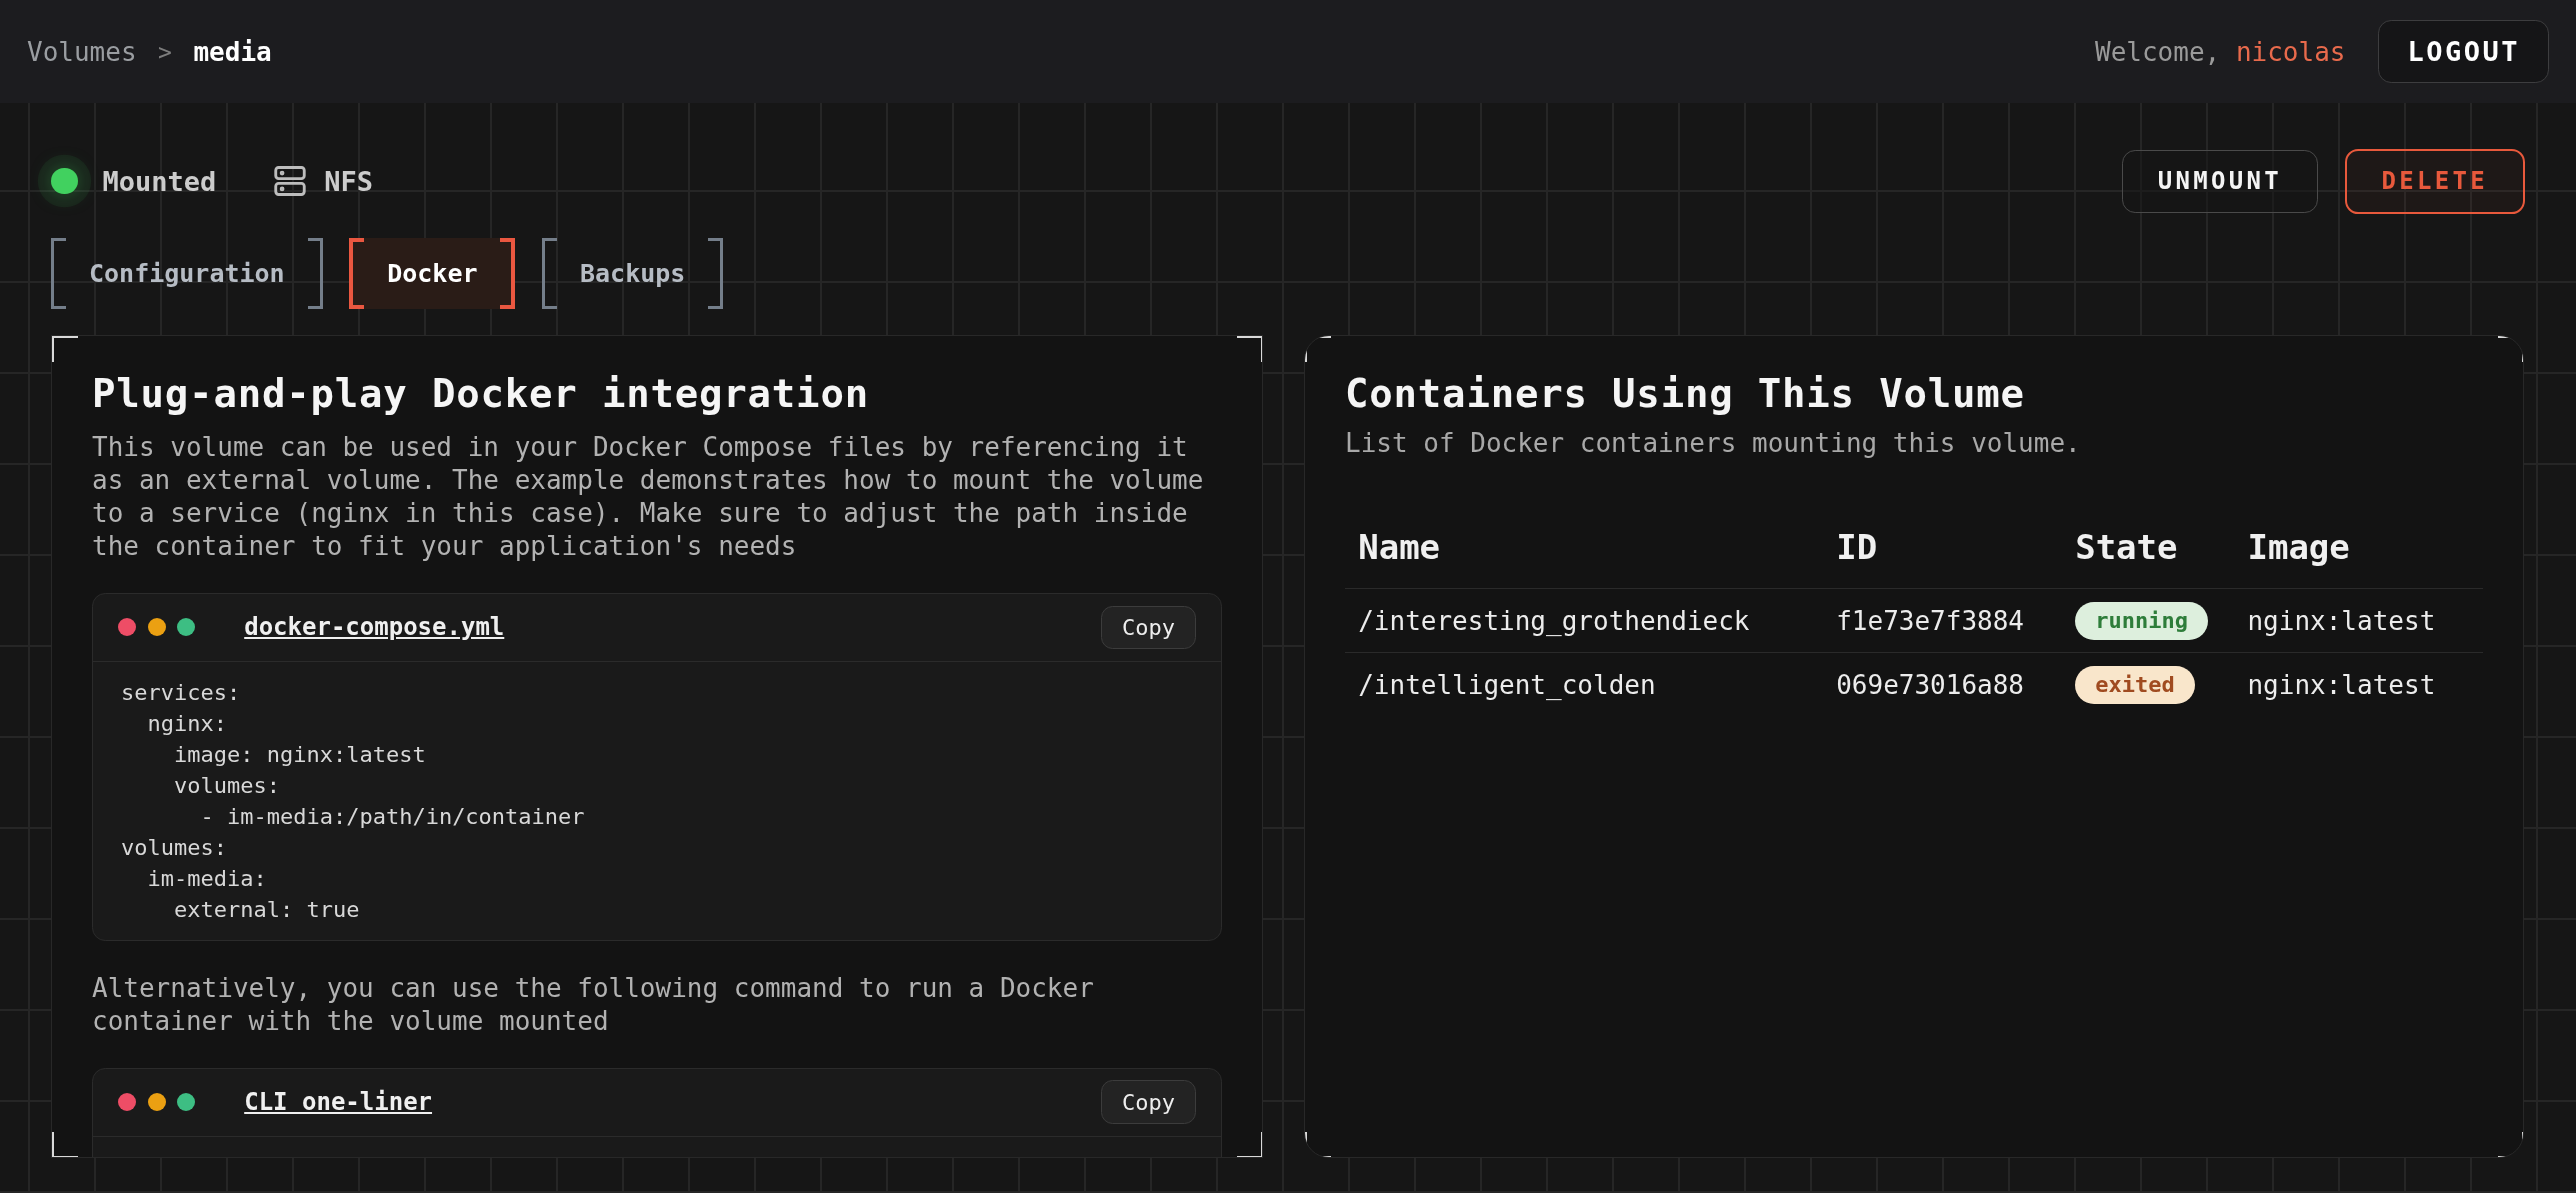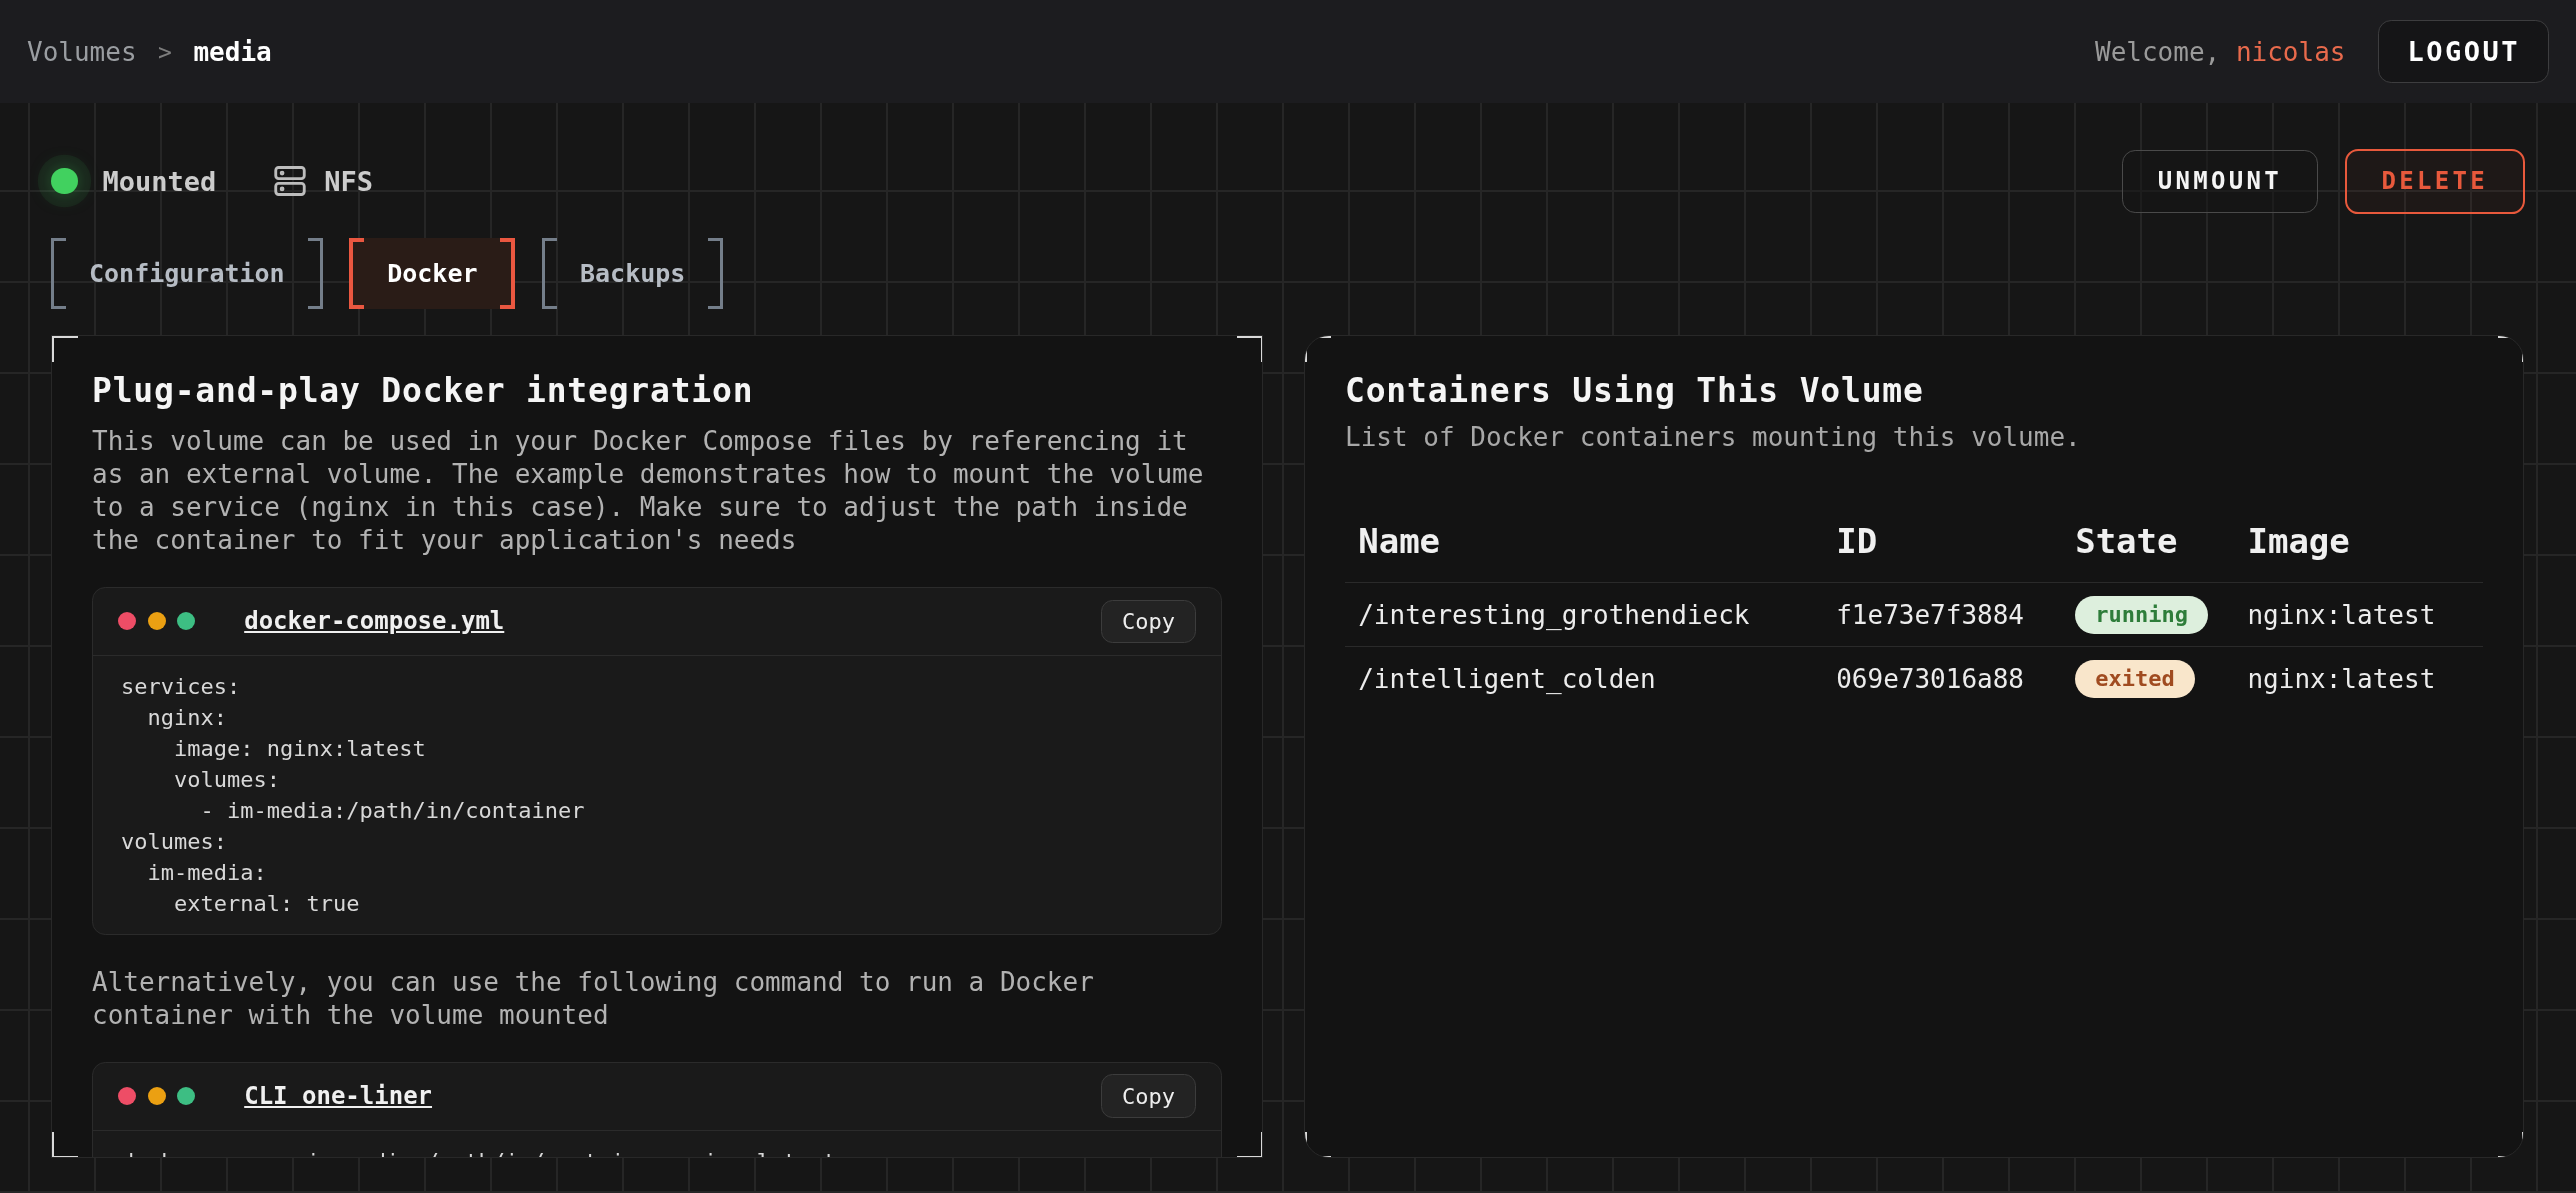--- a/index.html
+++ b/index.html
@@ -88,21 +88,21 @@
     overflow:hidden;
   }
   .panel-left  { width:1212px; }
   .panel-right { width:1220px;border-radius:25px; }
   .corner { position:absolute; width:28px; height:28px; border:0 solid #d9d9d9; }
   .c-tl { top:-2.5px; left:-2.5px;  border-top-width:4.1px; border-left-width:4.1px; }
   .c-tr { top:-2.5px; right:-2.5px; border-top-width:4.1px; border-right-width:4.1px; }
   .c-bl { bottom:-2.5px; left:-2.5px;  border-bottom-width:4.1px; border-left-width:4.1px; }
   .c-br { bottom:-2.5px; right:-2.5px; border-bottom-width:4.1px; border-right-width:4.1px; }
 
-  .panel-title { font-size:33px; font-weight:bold; color:#f5f5f5; letter-spacing:0.8px; }
+  .panel-title { font-size:39px; font-weight:bold; color:#f5f5f5; letter-spacing:0.8px; }
   .panel-desc  { margin-top:15px; font-size:26px; line-height:33px; color:#b2b2b2; }
 
   
   .codeblock {
     margin-top:30px;
     background:#1a1a1a;
     border:1.7px solid #2b2b2b;
     border-radius:13.2px;
     overflow:hidden;
   }

